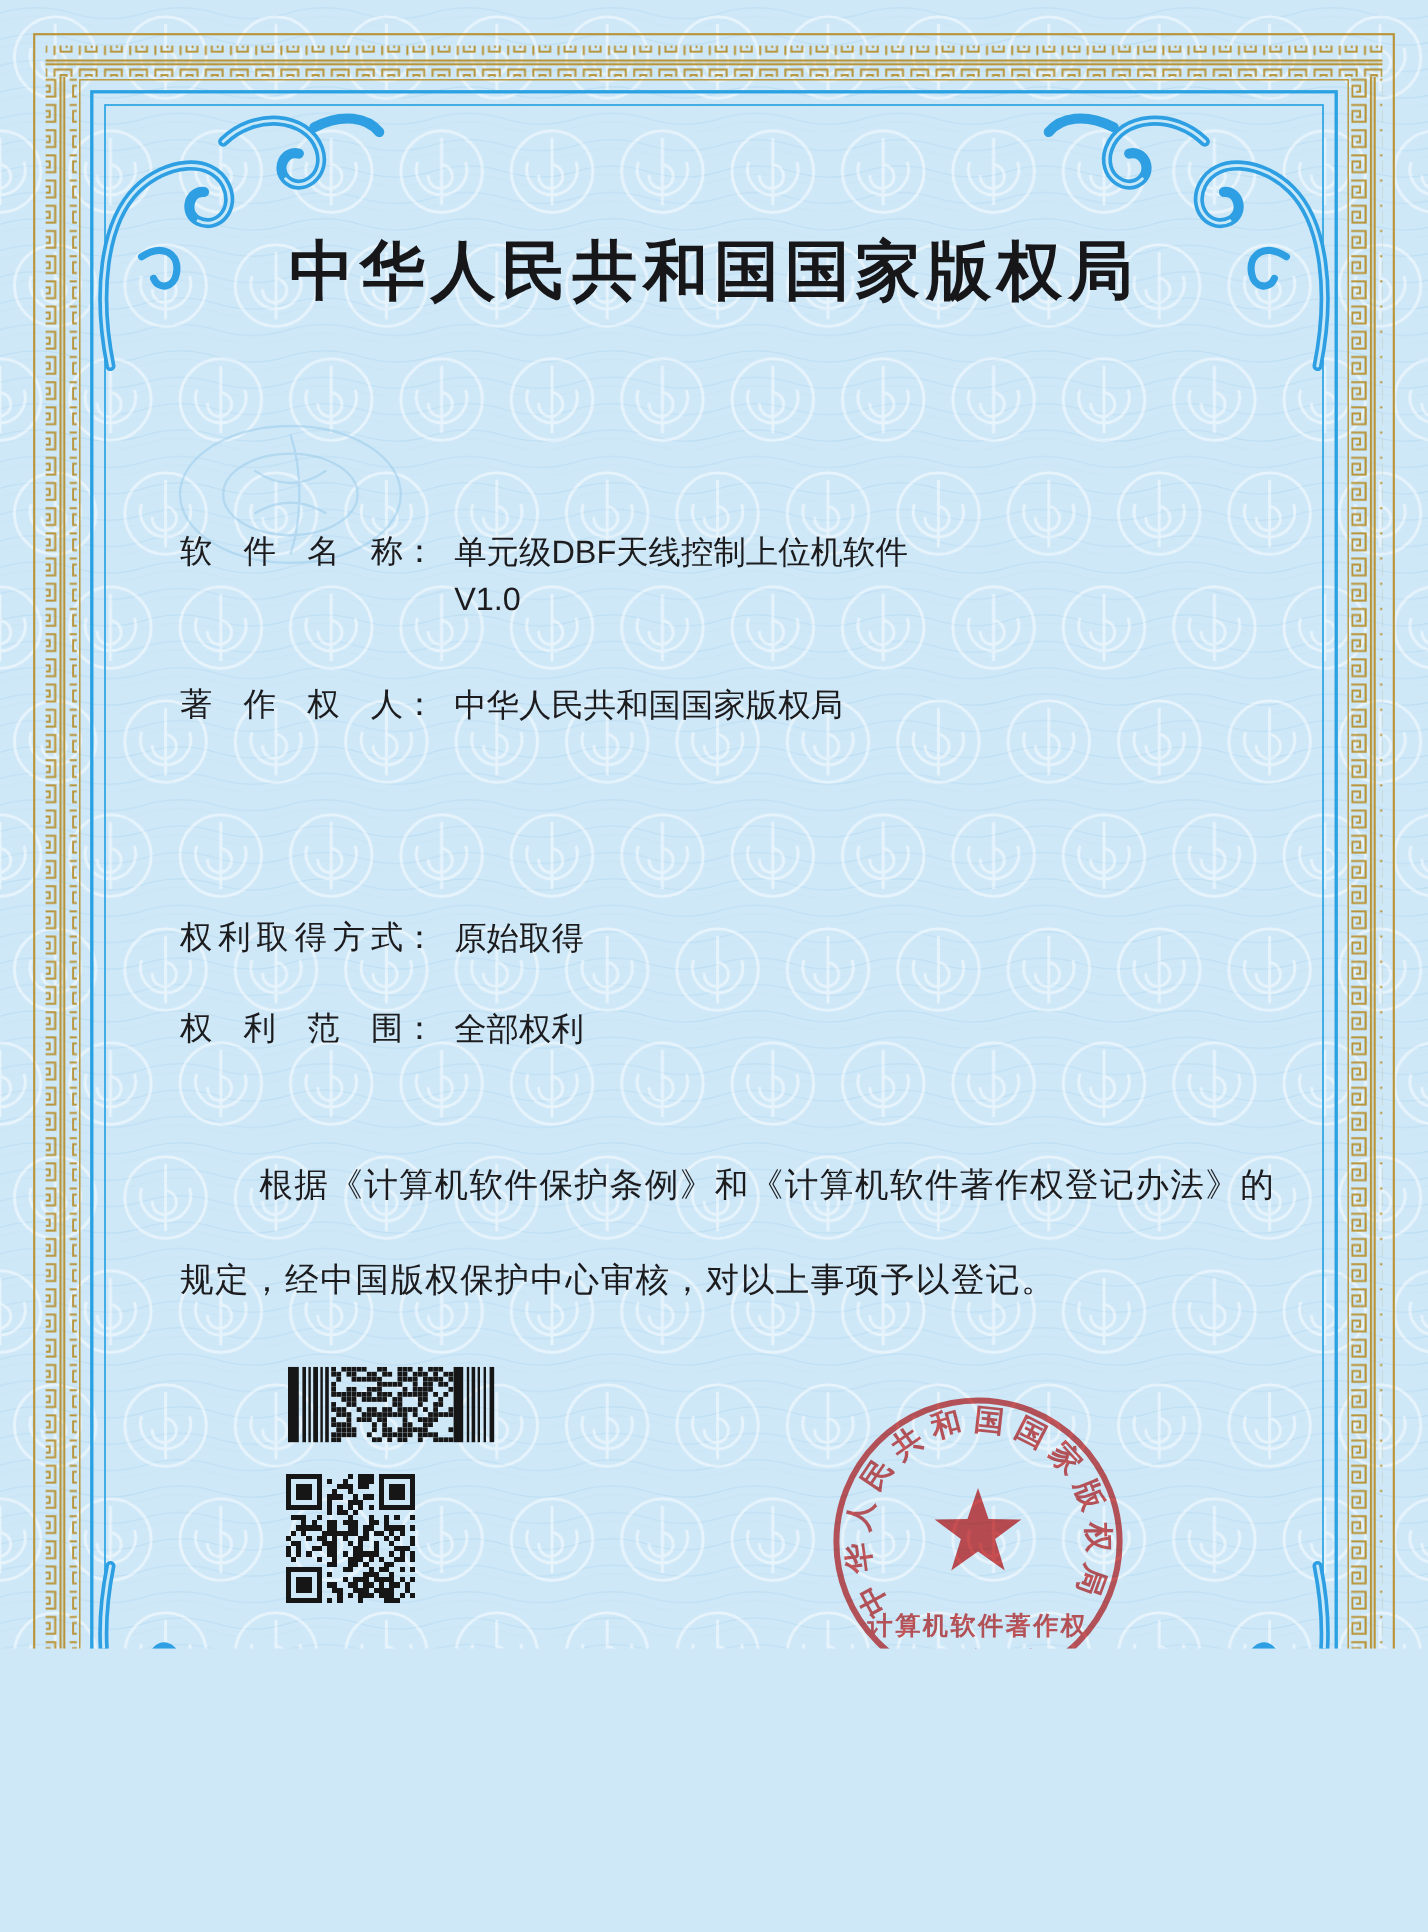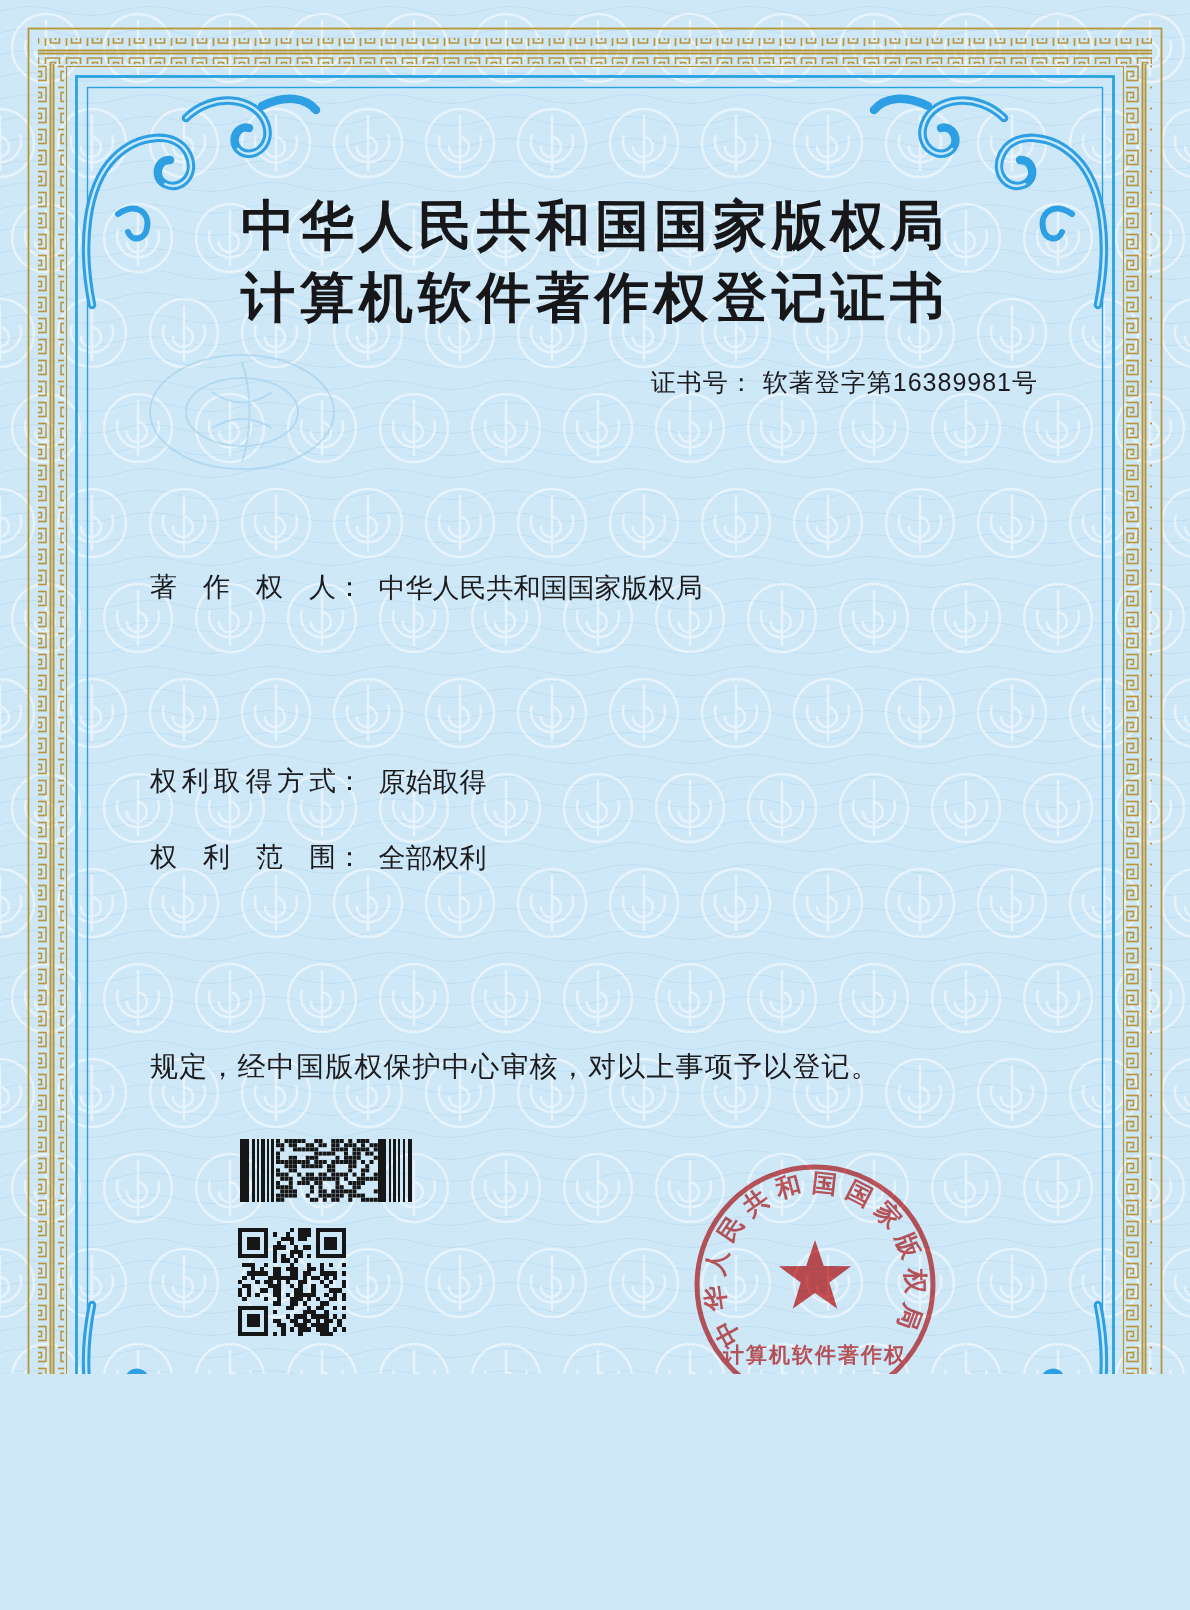--- a/index.html
+++ b/index.html
@@ -100,43 +100,44 @@
 
     <g>
       <use href="#cornerTL"></use>
       <use href="#cornerTL" transform="translate(1190,0) scale(-1,1)"></use>
       <use href="#cornerTL" transform="translate(0,1610) scale(1,-1)"></use>
       <use href="#cornerTL" transform="translate(1190,1610) scale(-1,-1)"></use>
     </g>
   </svg>
 
   <div class="abs title" style="top:190px">中华人民共和国国家版权局</div>
-  <div class="abs title" style="top:262px">计算机软件著作权登记证书</div>
-
-  <div class="abs certno">
-    <span>证书号</span><span>：</span>&nbsp;<span>软著登字第16389981号</span>
+
+
+  <div class="abs row" style="top:441px">
+    <span class="flabel">软件名称</span><span class="colon">：</span>
+    <span class="fvalue"><span>单元级DBF天线控制上位机软件</span><br><span>V1.0</span></span>
   </div>
-
 
   <div class="abs row" style="top:569px">
     <span class="flabel">著作权人</span><span class="colon">：</span>
     <span class="fvalue">中华人民共和国国家版权局</span>
   </div>
 
   <div class="abs row" style="top:839px">
     <span class="flabel">权利范围</span><span class="colon">：</span>
     <span class="fvalue">全部权利</span>
   </div>
 
   <div class="abs row" style="top:763px">
     <span class="flabel">权利取得方式</span><span class="colon">：</span>
     <span class="fvalue">原始取得</span>
   </div>
 
 
+  <div class="abs stmt" style="top:969px;left:216px">根据《计算机软件保护条例》和《计算机软件著作权登记办法》的</div>
   <div class="abs stmt" style="top:1048px;left:150px">规定，经中国版权保护中心审核，对以上事项予以登记。</div>
 
   <svg class="code" style="left:240px;top:1139px" width="172" height="63" id="barcode">
       <rect x="0" y="0" width="9" height="63" fill="#161616"></rect>
       <rect x="12" y="0" width="3" height="63" fill="#161616"></rect>
       <rect x="17" y="0" width="2" height="63" fill="#161616"></rect>
       <rect x="21" y="0" width="4" height="63" fill="#161616"></rect>
       <rect x="27" y="0" width="2" height="63" fill="#161616"></rect>
       <rect x="31" y="0" width="3" height="63" fill="#161616"></rect>
       <rect x="138" y="0" width="8" height="63" fill="#161616"></rect>

